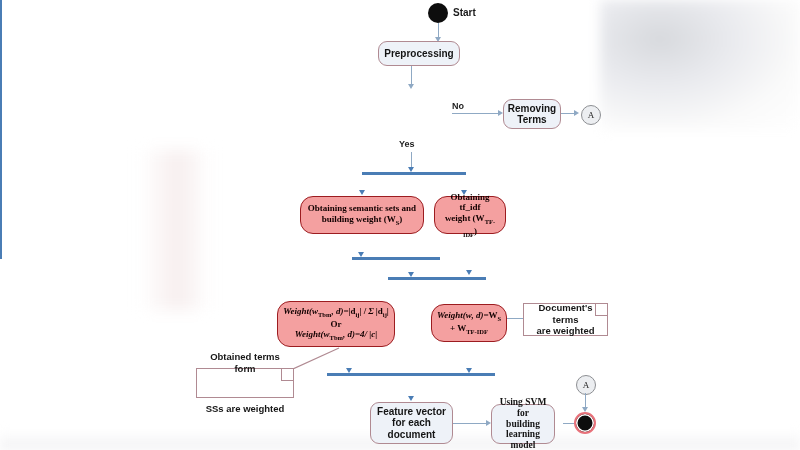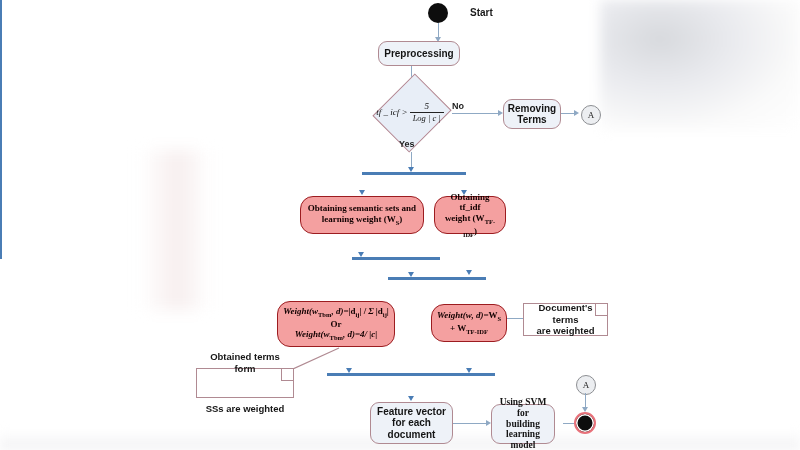--- a/index.html
+++ b/index.html
@@ -211,42 +211,32 @@
 </head>
 <body>
 
 <div id="canvas">
 
   <div class="edge-blur edge-right"></div>
   <div class="edge-blur edge-left"></div>
   <div class="edge-blur edge-bottom"></div>
 
   <div class="node dot-start" style="left:428px; top:3px;"></div>
-  <div class="dot-label" style="left:470px; top:7px;">Start</div>
+  <div class="dot-label" style="left:453px; top:7px;">Start</div>
 
   <div class="line-v" style="left:438px; top:23px; height:15px;"></div>
   <div class="arrow-d" style="left:434.5px; top:37px;"></div>
 
   <div class="node box-plain" style="left:378px; top:41px; width:82px; height:25px;">
     <span>Preprocessing</span>
   </div>
 
   <div class="line-v" style="left:411px; top:66px; height:19px;"></div>
   <div class="arrow-d" style="left:407.5px; top:84px;"></div>
 
-  <div class="diamond-wrap" style="left:369px; top:87px; width:84px; height:50px;">
-    <div class="diamond-shape" style="left:17px; top:-4px; width:50px; height:58px;"></div>
-    <div class="diamond-text">
-      <span>tf _ icf &gt;</span>
-      <span class="frac">
-        <span class="num ital">5</span>
-        <span class="den ital">Log | c |</span>
-      </span>
-    </div>
-  </div>
 
   <div class="edge-label" style="left:452px; top:101px;">No</div>
   <div class="line-h" style="left:452px; top:113px; width:48px;"></div>
   <div class="arrow-r" style="left:498px; top:109.5px;"></div>
 
   <div class="node box-plain" style="left:503px; top:99px; width:58px; height:30px; flex-direction:column;">
     <span>Removing Terms</span>
   </div>
 
   <div class="line-h" style="left:561px; top:113px; width:15px;"></div>
@@ -263,21 +253,21 @@
 
   <div class="line-blue" style="left:362px; top:175px; height:17px;"></div>
   <div class="arrow-d blue" style="left:358.5px; top:190px;"></div>
 
   <div class="line-blue" style="left:464px; top:175px; height:17px;"></div>
   <div class="arrow-d blue" style="left:460.5px; top:190px;"></div>
 
   <div class="node box-red" style="left:300px; top:196px; width:124px; height:38px; flex-direction:column;">
     <span>Obtaining semantic sets and</span>
     <span>
-      <span>learning weight (W</span><sub>S</sub><span>)</span>
+      <span>building weight (W</span><sub>S</sub><span>)</span>
     </span>
   </div>
 
   <div class="node box-red" style="left:434px; top:196px; width:72px; height:38px; flex-direction:column;">
     <span>Obtaining tf_idf</span>
     <span>
       <span>weight (W</span><sub>TF-IDF</sub><span>)</span>
     </span>
   </div>
 

